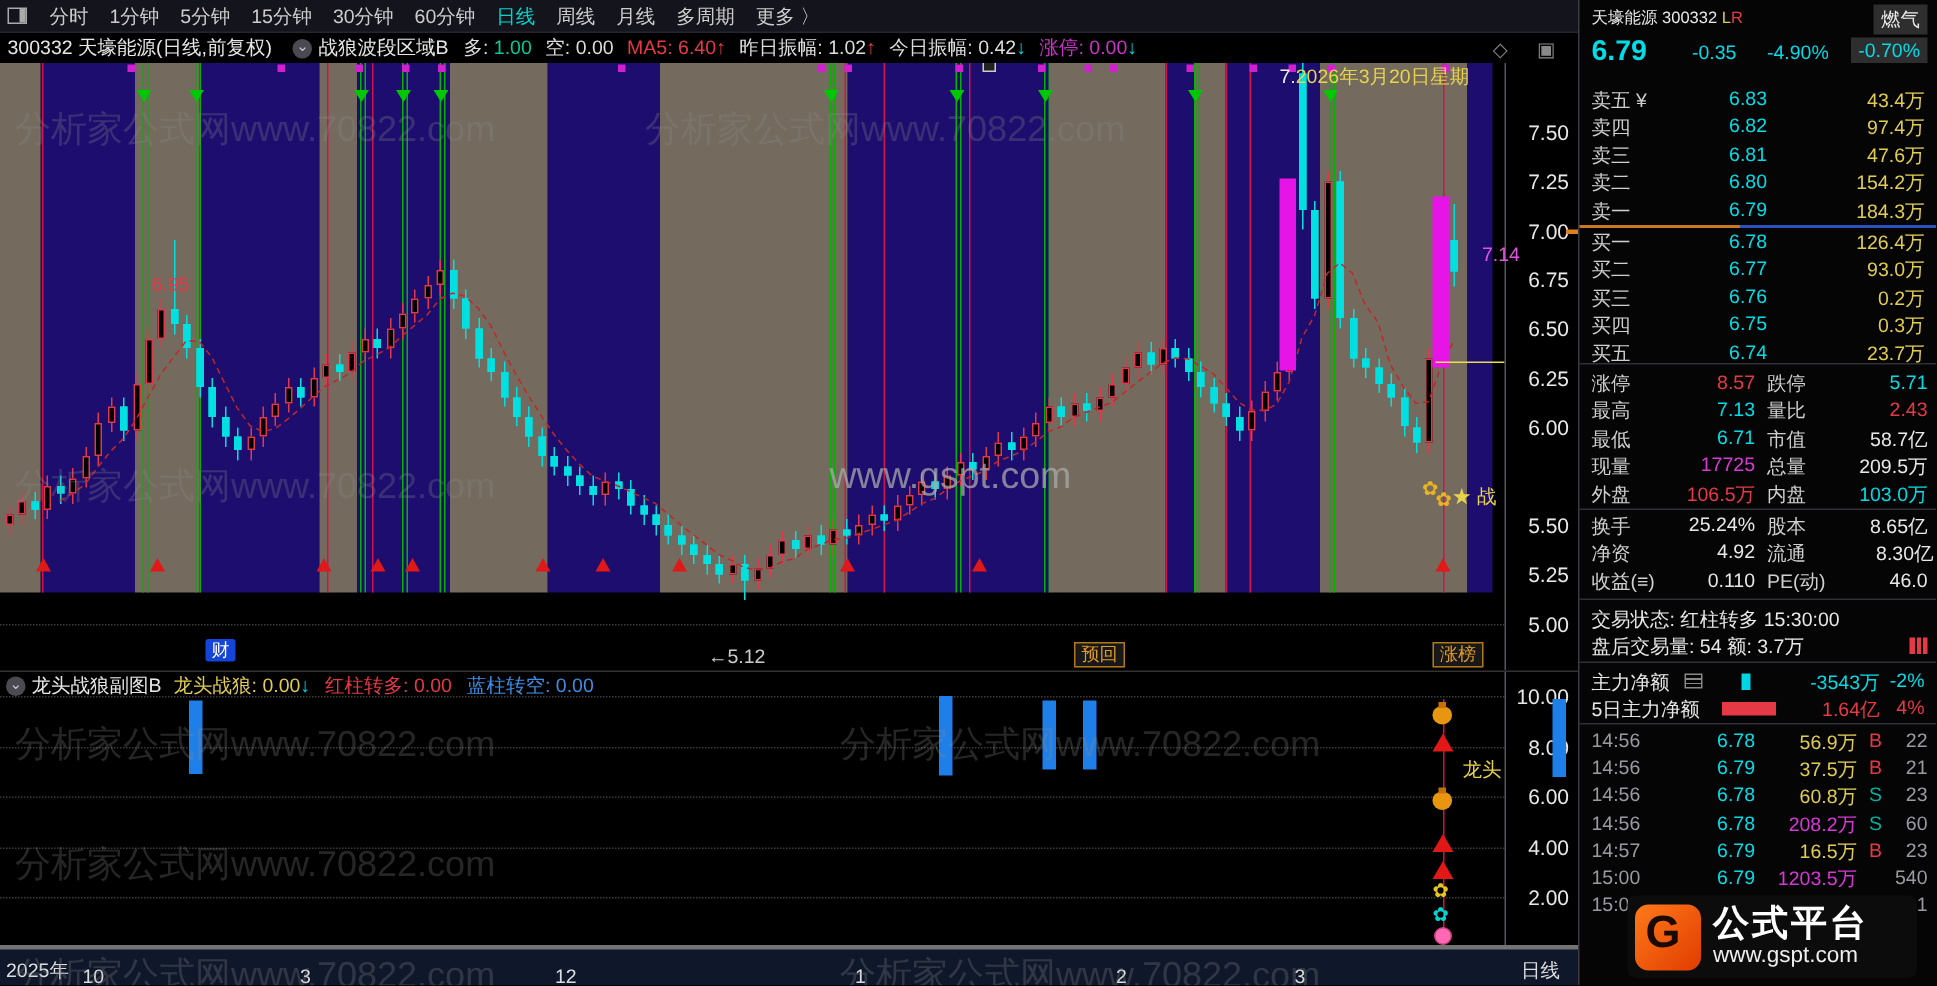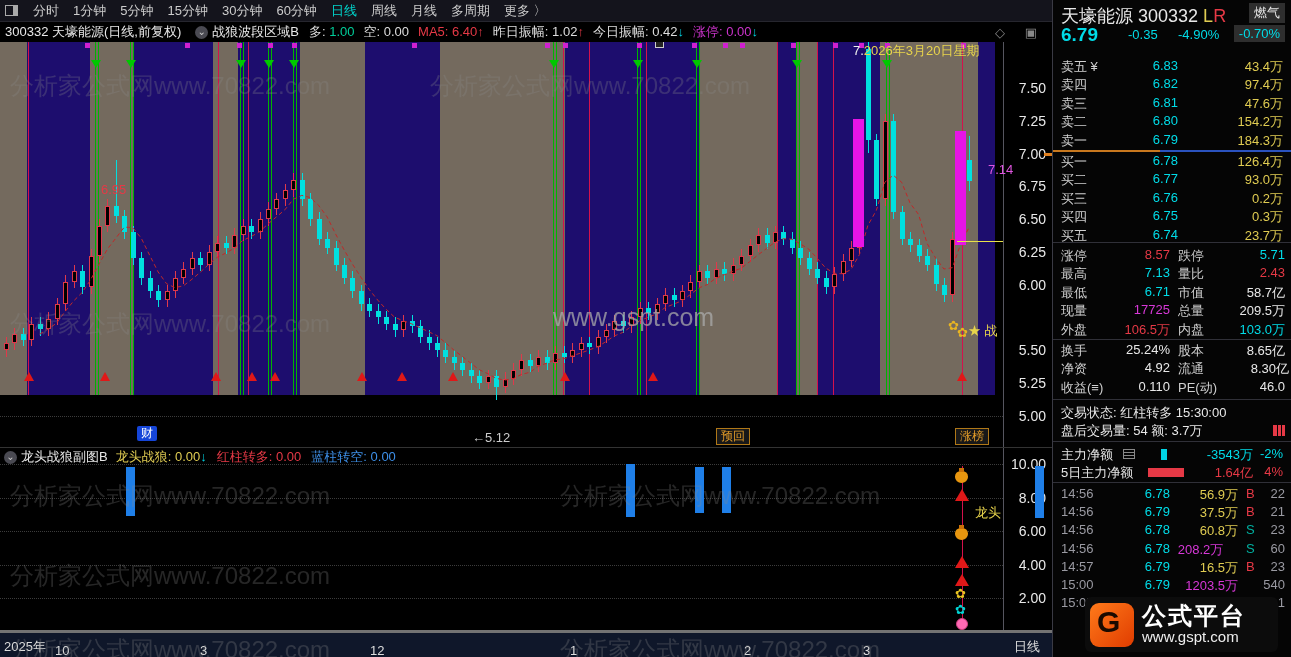--- a/index.html
+++ b/index.html
@@ -502,21 +502,21 @@
         <span style="left: 370px;">12</span>
         <span style="left: 570px;">1</span>
         <span style="left: 744px;">2</span>
         <span style="left: 863px;">3</span>
       </span>
   <span style="left:1014px">日线</span>
 </div>
 
 <div id="rpanel">
   <div id="rp-head">
-    <span class="white" style="position:absolute;left:8px;top:4px;font-size:18px">
+    <span class="white" style="position:absolute;left:8px;top:4px;font-size:11px">
       <span>天壕能源</span> <span>300332</span>
       <span class="yellow">L</span><span class="red">R</span>
     </span>
     <span class="box-dark white" style="position:absolute;right:6px;top:3px">燃气</span>
     <span class="cyan" style="position:absolute;left:8px;top:24px;font-size:19px;font-weight:bold">6.79</span>
     <span class="cyan" style="position:absolute;left:75px;top:27px">-0.35</span>
     <span class="cyan" style="position:absolute;left:125px;top:27px">-4.90%</span>
     <span class="box-dark cyan" style="position:absolute;right:6px;top:25px">-0.70%</span>
   </div>
   <div id="rp-body">
@@ -661,21 +661,21 @@
         <div class="rp-row" style="top: 522.4px;">
           <span class="rp-l gray">14:56</span>
           <span class="ra cyan" style="left: 55px; width: 62px;">6.78</span>
           <span class="ra yellow" style="left: 110px; width: 75px;">60.8万</span>
           <span class="teal" style="position: absolute; left: 193px;">S</span>
           <span class="ra gray" style="left: 200px; width: 32px;">23</span>
         </div>
         <div class="rp-row" style="top: 540.6px;">
           <span class="rp-l gray">14:56</span>
           <span class="ra cyan" style="left: 55px; width: 62px;">6.78</span>
-          <span class="ra magenta" style="left: 110px; width: 75px; text-align: center;">208.2万</span>
+          <span class="ra magenta" style="left: 110px; width: 75px;">208.2万</span>
           <span class="teal" style="position: absolute; left: 193px;">S</span>
           <span class="ra gray" style="left: 200px; width: 32px;">60</span>
         </div>
         <div class="rp-row" style="top: 558.8px;">
           <span class="rp-l gray">14:57</span>
           <span class="ra cyan" style="left: 55px; width: 62px;">6.79</span>
           <span class="ra yellow" style="left: 110px; width: 75px;">16.5万</span>
           <span class="red" style="position: absolute; left: 193px;">B</span>
           <span class="ra gray" style="left: 200px; width: 32px;">23</span>
         </div>

